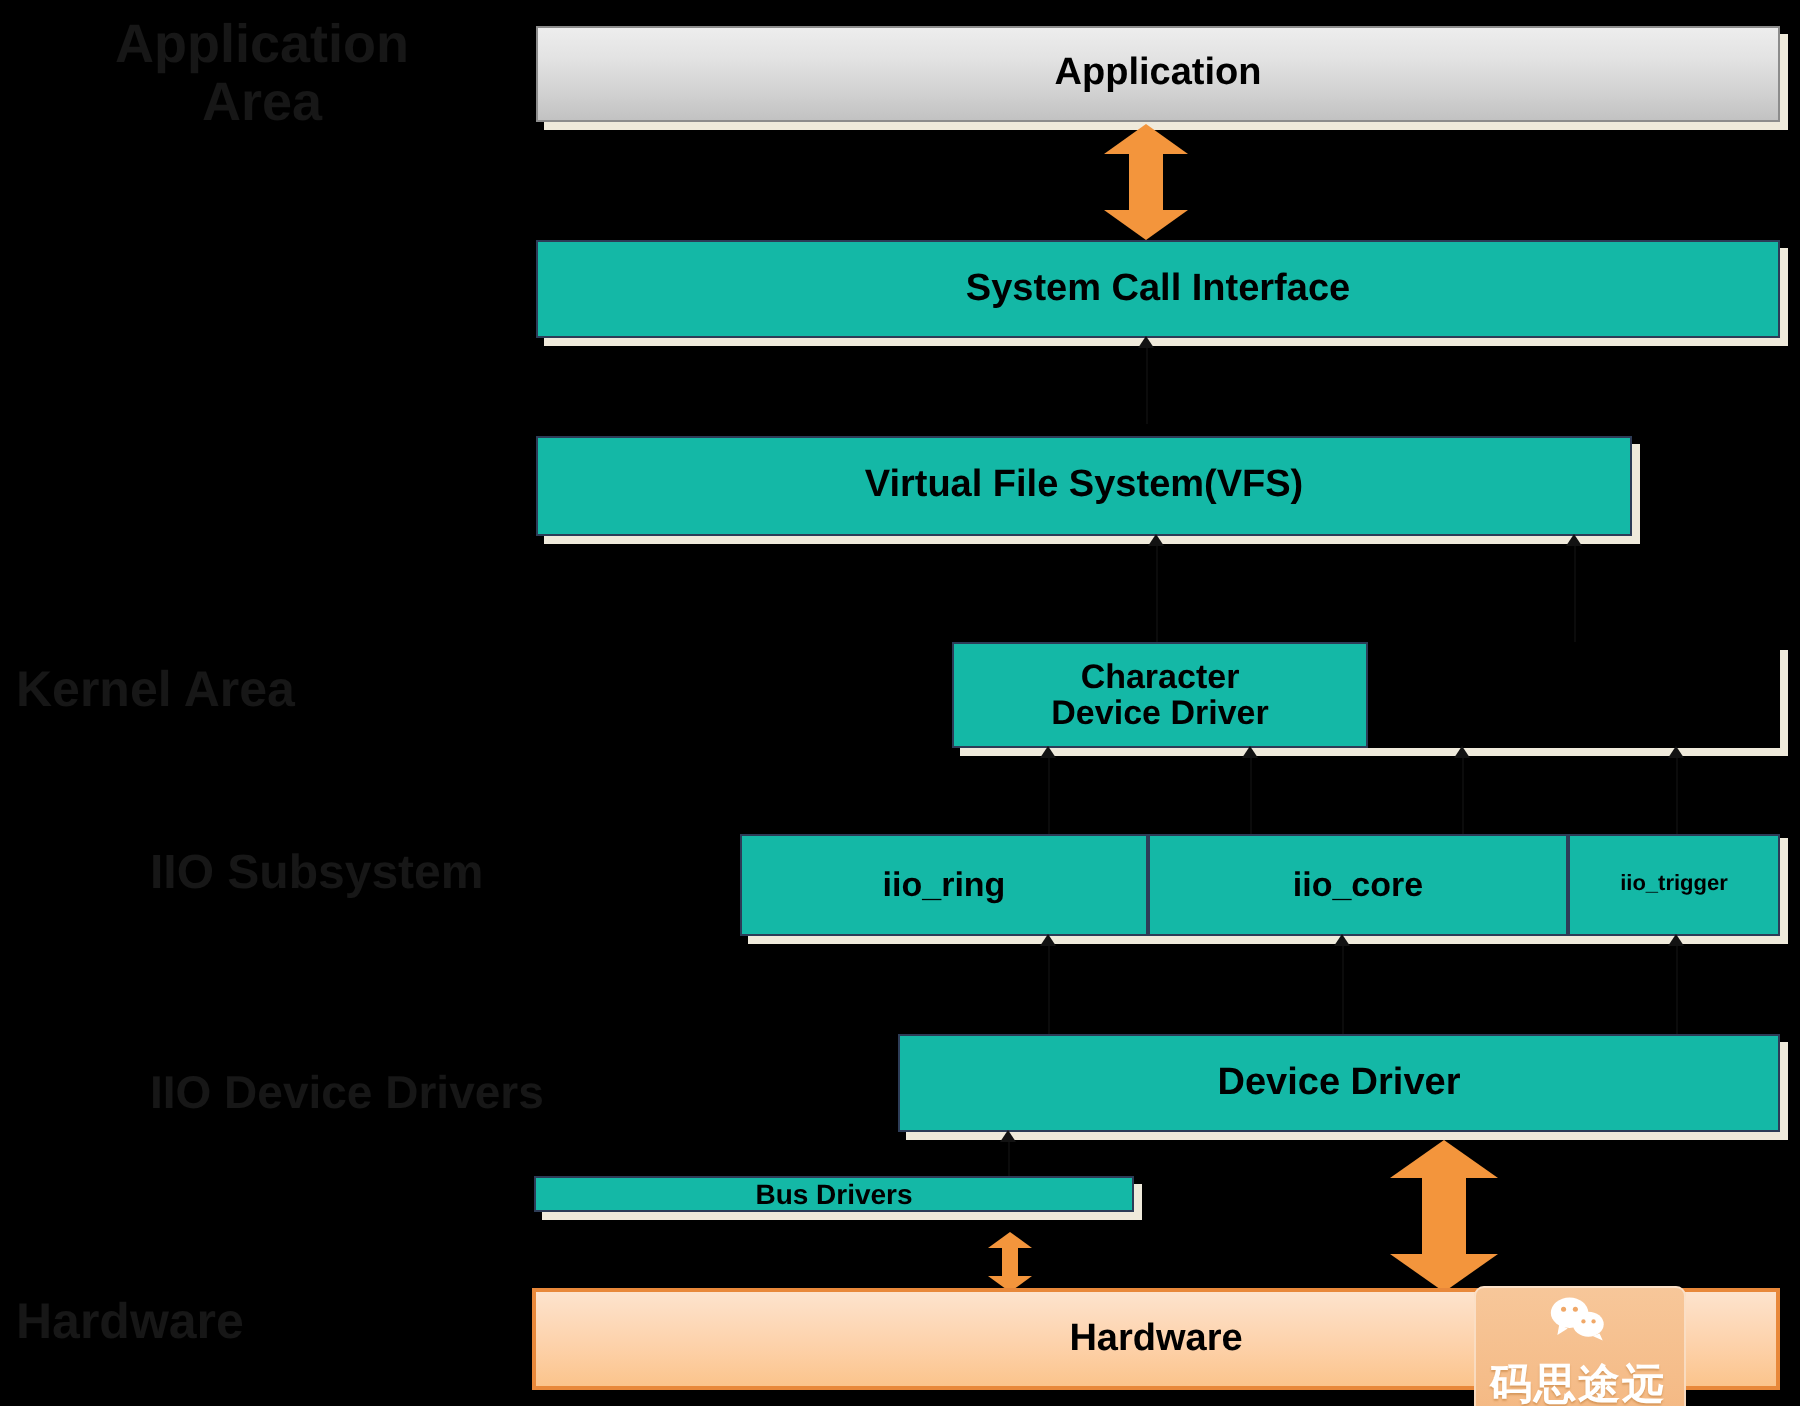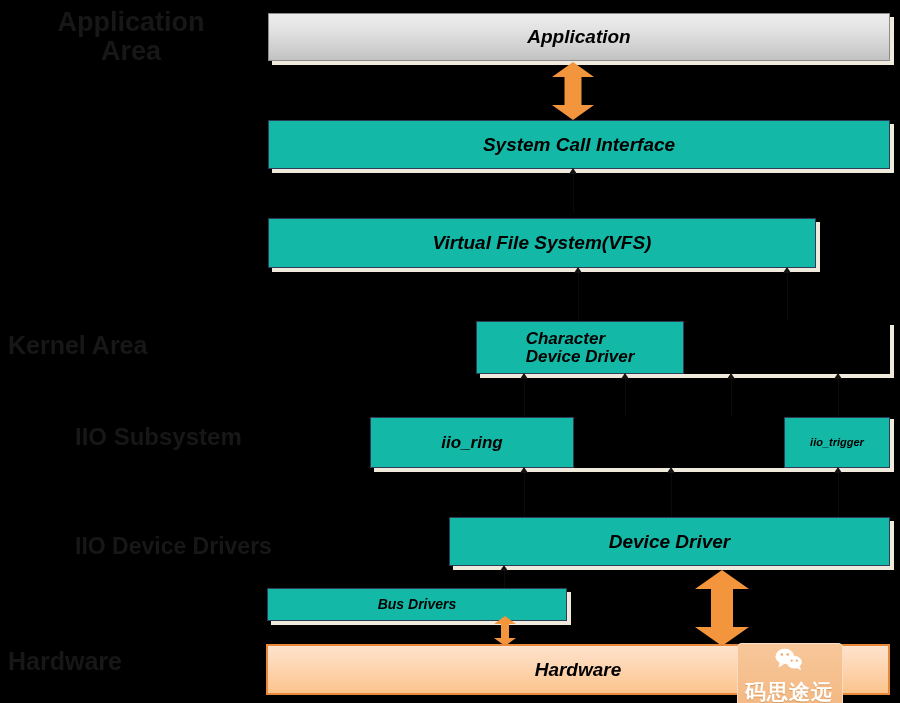--- a/index.html
+++ b/index.html
@@ -27,26 +27,26 @@
     letter-spacing: 0px;
   }
 
   
   .box {
     position: absolute;
     box-sizing: border-box;
     display: flex;
     align-items: center;
     justify-content: center;
+    text-align: center;
     font-weight: bold;
     color: #000000;
     border: 1px solid #2d3c57;
     box-shadow: 4px 4px 0 0 #efeadb;
     line-height: 1.05;
-    font-style: italic;
   }
   .box.blue {
     background: #14b8a6;
   }
   .box.app {
     background: linear-gradient(to bottom, #ededed 0%, #e2e2e2 35%, #cfcfcf 75%, #c2c2c2 100%);
     border: 1px solid #8c8c8c;
   }
   .box.hardware {
     background: linear-gradient(to bottom, #fde3cd 0%, #fdd2ab 55%, #fbc48c 100%);
@@ -176,38 +176,39 @@
   <div class="conn-tip" style="left:727px; top:373px;"></div>
 
   <div class="conn" style="left:838px; top:375px; height:42px;"></div>
   <div class="conn-tip" style="left:834px; top:373px;"></div>
 
   <div class="row-shadow" style="left:374px; top:468px; width:520px; height:4px;"></div>
   <div class="row-shadow" style="left:890px; top:419px; width:4px; height:53px;"></div>
 
   <div class="box blue cell" style="left:370px; top:417px; width:204px; height:51px; font-size:17px;">iio_ring</div>
 
+  <div class="box blue cell" style="left:574px; top:417px; width:210px; height:51px; font-size:17px;">iio_core</div>
 
   <div class="box blue cell" style="left:784px; top:417px; width:106px; height:51px; font-size:11px;">iio_trigger</div>
 
   <div class="conn" style="left:524px; top:469px; height:48px;"></div>
   <div class="conn-tip" style="left:520px; top:467px;"></div>
 
   <div class="conn" style="left:671px; top:469px; height:48px;"></div>
   <div class="conn-tip" style="left:667px; top:467px;"></div>
 
   <div class="conn" style="left:838px; top:469px; height:48px;"></div>
   <div class="conn-tip" style="left:834px; top:467px;"></div>
 
   <div class="box blue" style="left:449px; top:517px; width:441px; height:49px; font-size:19px;">Device Driver</div>
 
   <div class="conn" style="left:504px; top:567px; height:22px;"></div>
   <div class="conn-tip" style="left:500px; top:565px;"></div>
 
-  <div class="box blue" style="left:267px; top:588px; width:300px; height:33px; font-size:14px;">Bus Drivers</div>
+  <div class="box blue" style="left:267px; top:588px; width:300px; height:18px; font-size:14px;">Bus Drivers</div>
 
   <div class="darrow" style="left:493px; top:616px; width:24px; height:30px;">
     <div class="shaft" style="top:7px; width:8px; height:16px;"></div>
     <div class="head-up" style="border-left-width:11px; border-right-width:11px; border-bottom:8px solid #f3953c;"></div>
     <div class="head-dn" style="border-left-width:11px; border-right-width:11px; border-top:8px solid #f3953c;"></div>
   </div>
 
   <div class="darrow" style="left:694px; top:570px; width:56px; height:76px;">
     <div class="shaft" style="top:18px; width:22px; height:40px;"></div>
     <div class="head-up" style="border-left-width:27px; border-right-width:27px; border-bottom:19px solid #f3953c;"></div>

